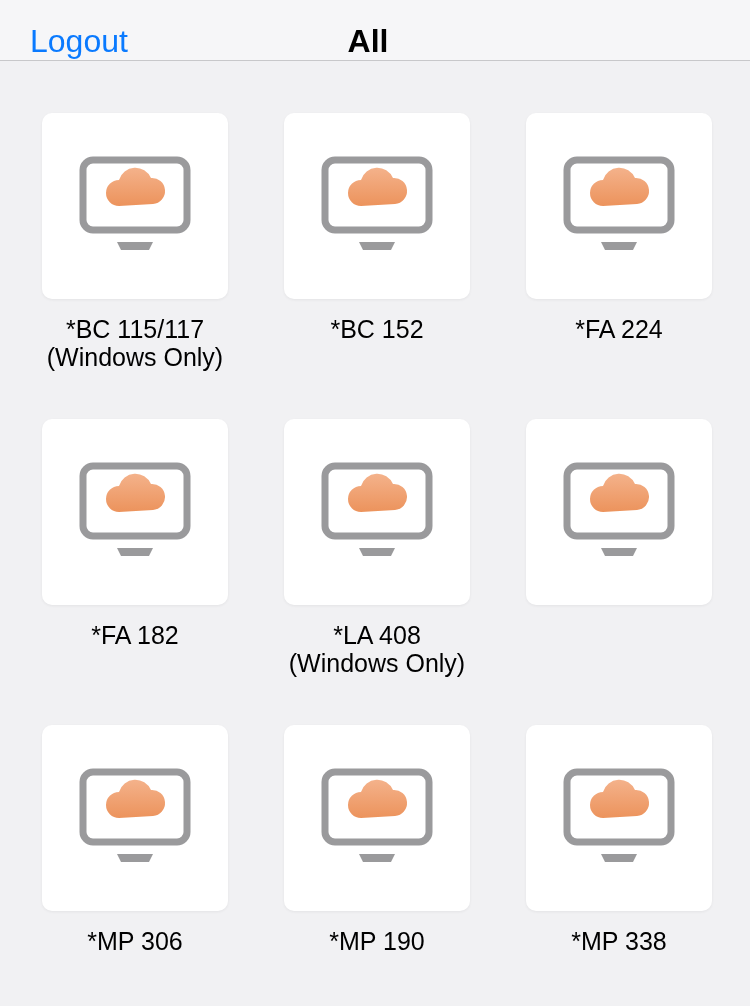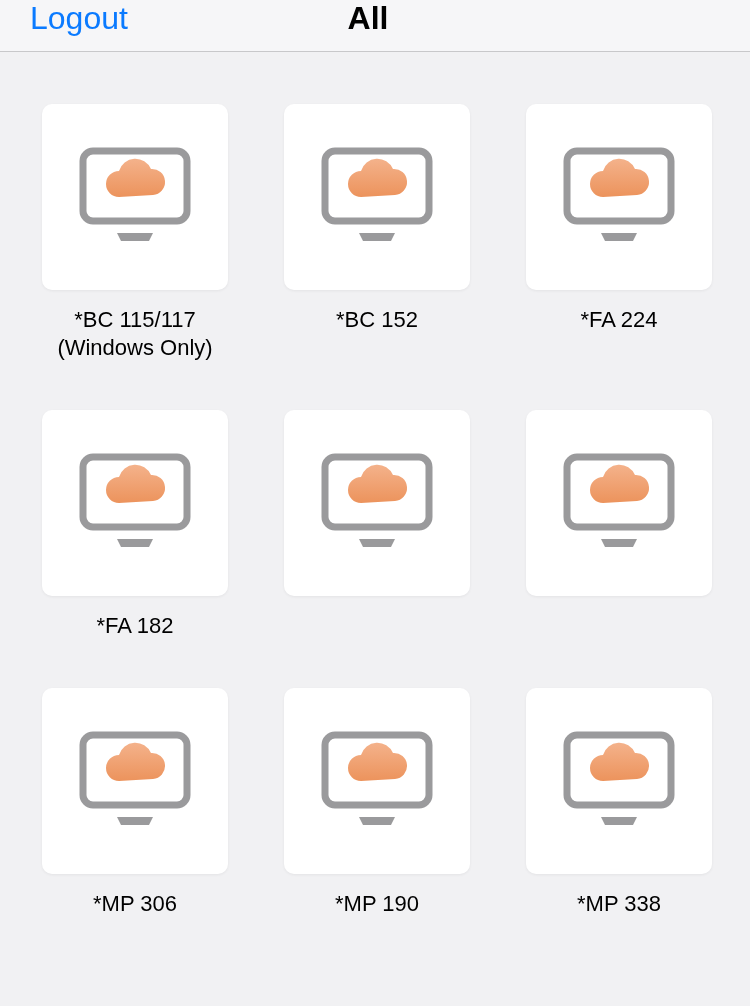--- a/index.html
+++ b/index.html
@@ -4,26 +4,26 @@
 <style>
   * { box-sizing: border-box; margin: 0; padding: 0; }
   html, body { width: 750px; height: 1006px; }
   body {
     background: #f1f1f3;
     font-family: -apple-system, "Helvetica Neue", Arial, sans-serif;
     color: #000;
     overflow: hidden;
   }
   .header {
-    height: 52px;
+    height: 61px;
     border-bottom: 1px solid #c8c8ca;
     background: #f6f6f8;
     position: relative;
     display: flex;
-    align-items: flex-start;
+    align-items: flex-end;
   }
   .logout {
     color: #0a7aff;
     font-size: 32px;
     font-weight: 400;
     padding-left: 30px;
     cursor: pointer;
     background: none;
     border: none;
     font-family: inherit;
@@ -55,21 +55,21 @@
     background: #ffffff;
     border-radius: 10px;
     box-shadow: 0 1px 3px rgba(0,0,0,0.06);
     display: flex;
     align-items: center;
     justify-content: center;
     margin-bottom: 16px;
   }
   .card svg { width: 112px; height: 100px; display: block; }
   .label {
-    font-size: 22px;
+    font-size: 25px;
     line-height: 28px;
     text-align: center;
     font-weight: 400;
     color: #000;
     max-width: 210px;
   }
 </style>
 </head>
 <body>
 
@@ -199,20 +199,21 @@
           <path d="M38 86 L74 86 L70 94 L42 94 Z" fill="#9a9a9c"></path>
 
           <path d="M40 50
                    a13 13 0 0 1 0 -26
                    a17 17 0 0 1 32 -2
                    a13 13 0 0 1 2 26
                    Z" fill="url(#cloudGrad)"></path>
         </svg>
       </span>
     </div>
+    <div class="label">*LA 408 (Windows Only)</div>
   </div>
 
   <div class="cell">
     <div class="card">
       <span>
         <svg viewBox="0 0 112 100">
           <defs>
             <linearGradient id="cloudGrad" x1="0" y1="0" x2="0" y2="1">
               <stop offset="0%" stop-color="#f4b28b"></stop>
               <stop offset="100%" stop-color="#ec935c"></stop>

